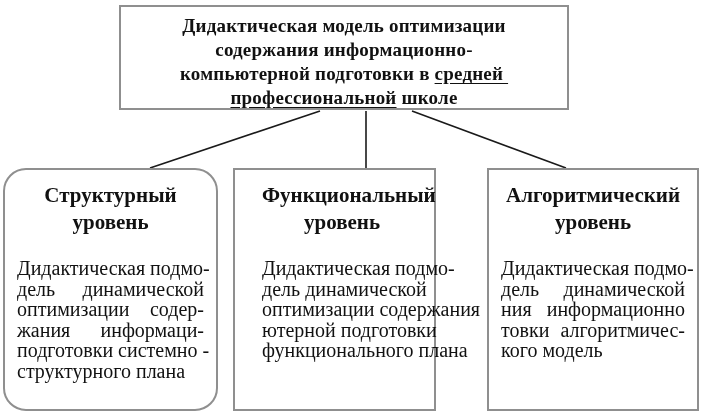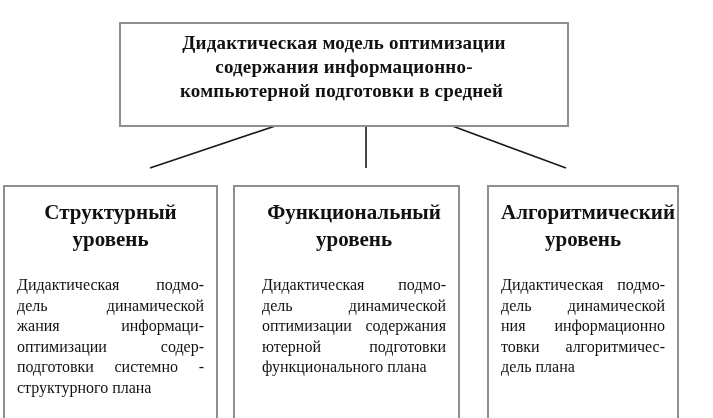--- a/index.html
+++ b/index.html
@@ -17,64 +17,64 @@
     height: 418px;
     background: var(--bg);
     font-family: "Liberation Serif", "DejaVu Serif", serif;
     color: var(--text);
     overflow: hidden;
   }
   .box {
     position: absolute;
     background: var(--box_bg);
     border: 2px solid var(--border);
-    margin-top: 17px;
   }
   .root-box {
     left: 119px; top: 5px;
     width: 450px; height: 105px;
     padding-top: 7px;
   }
   .root-title {
     font-weight: bold;
     font-size: 19px;
     line-height: 24px;
     text-align: center;
     letter-spacing: 0.2px;
   }
   .root-title .u {
+    text-decoration: underline;
     text-underline-offset: 3px;
   }
   .connector-svg {
     position: absolute;
     left: 0; top: 0;
     width: 713px; height: 418px;
     pointer-events: none;
   }
   .connector-svg line {
     stroke: var(--line);
     stroke-width: 1.6;
   }
   .branch {
     top: 168px;
     height: 243px;
     padding: 12px 12px 0 12px;
   }
-  .branch-left   { left: 3px;   width: 215px; }
-  .branch-middle { left: 233px; width: 227px; padding-left: 27px; }
-  .branch-right  { left: 487px; width: 192px; }
+  .branch-left   { left: 3px;   width: 215px; border-radius: 23px; }
+  .branch-middle { left: 233px; width: 203px; padding-left: 27px; }
+  .branch-right  { left: 487px; width: 212px; }
   .branch-title {
     font-weight: bold;
     font-size: 21px;
     line-height: 27px;
     text-align: center;
   }
   .branch-body {
     margin-top: 22px;
-    font-size: 16px;
+    font-size: 20px;
     line-height: 20.5px;
   }
   .bline {
     text-align: justify;
     text-align-last: justify;
     white-space: nowrap;
   }
   .bline.bline-last {
     text-align-last: left;
   }
@@ -88,33 +88,34 @@
     <line x1="320" y1="111" x2="150" y2="168"></line>
     <line x1="366" y1="111" x2="366" y2="168"></line>
     <line x1="412" y1="111" x2="566" y2="168"></line>
   </svg>
 
   <div class="box root-box">
     <div class="root-title">
       <div>Дидактическая модель оптимизации</div>
       <div>содержания информационно-</div>
       <div><span>компьютерной подготовки в </span><span class="u">средней&nbsp;</span></div>
+      <div><span class="u">профессиональной</span><span> школе</span></div>
     </div>
   </div>
 
   <div class="box branch branch-left">
     <div class="branch-title">
       <div>Структурный</div>
       <div>уровень</div>
     </div>
     <div class="branch-body">
         <div class="bline">Дидактическая подмо-</div>
         <div class="bline">дель динамической</div>
+        <div class="bline">оптимизации содер-</div>
         <div class="bline">жания информаци-</div>
-        <div class="bline">оптимизации содер-</div>
         <div class="bline">подготовки системно -</div>
         <div class="bline bline-last">структурного плана</div>
       </div>
   </div>
 
   <div class="box branch branch-middle">
     <div class="branch-title">
       <div>Функциональный</div>
       <div>уровень</div>
     </div>
@@ -130,17 +131,17 @@
   <div class="box branch branch-right">
     <div class="branch-title">
       <div>Алгоритмический</div>
       <div>уровень</div>
     </div>
     <div class="branch-body">
         <div class="bline">Дидактическая подмо-</div>
         <div class="bline">дель динамической</div>
         <div class="bline">ния информационно</div>
         <div class="bline">товки алгоритмичес-</div>
-        <div class="bline bline-last">дель плана</div>
+        <div class="bline bline-last">кого модель</div>
       </div>
   </div>
 
 </div>
 
 </body></html>

